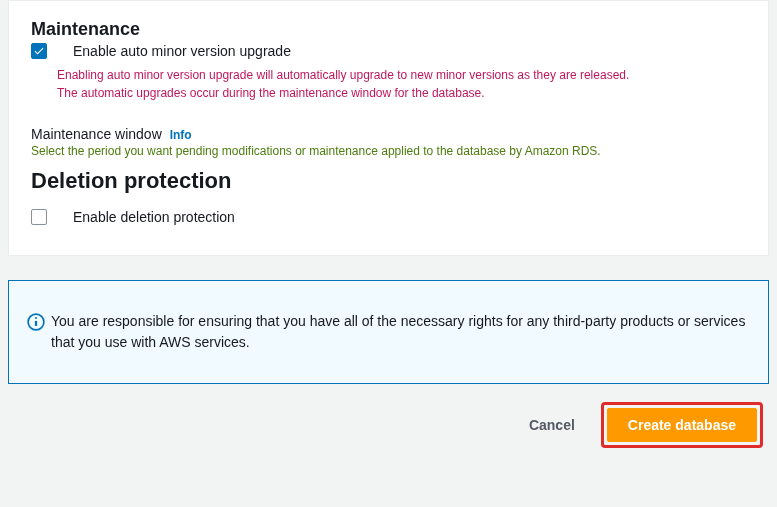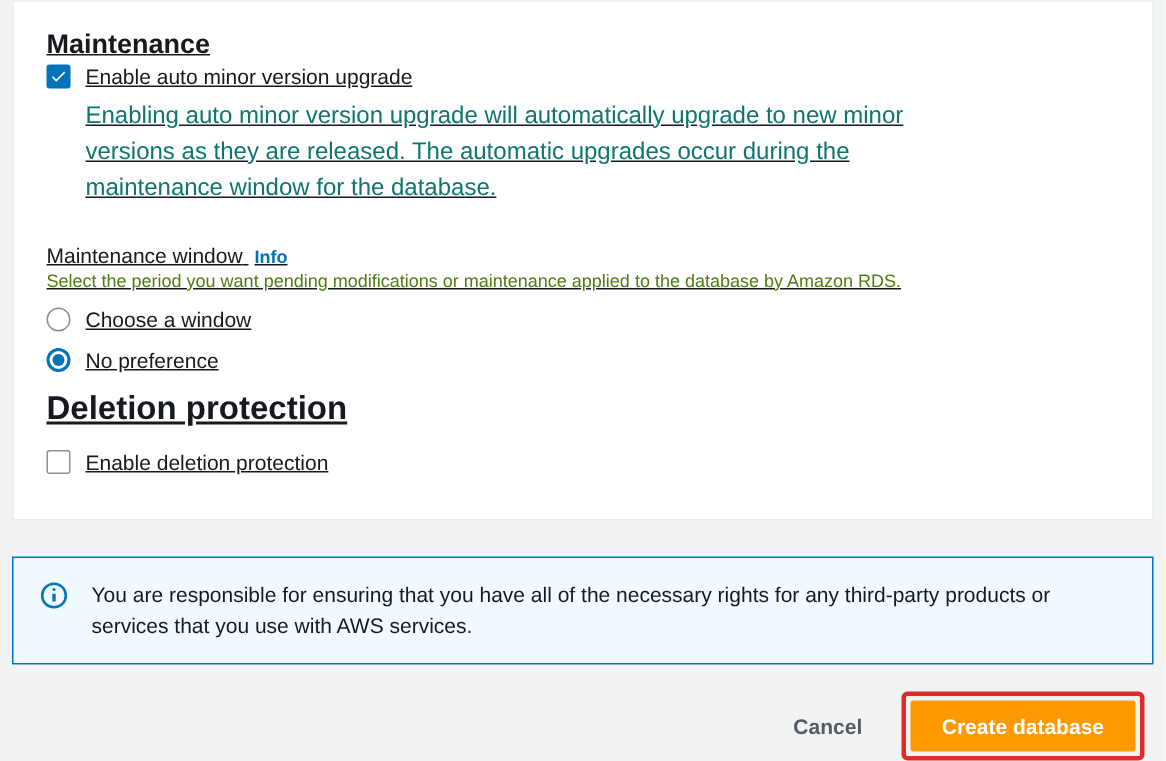--- a/index.html
+++ b/index.html
@@ -8,21 +8,20 @@
     background: #f2f3f3;
     font-size: 14px;
     color: #16191f;
     width: 777px;
   }
   .panel {
     background: #fff;
     border: 1px solid #eaeded;
     margin: 0 8px;
     padding: 18px 22px 24px 22px;
-    text-decoration: underline;
   }
   h3.section-title {
     font-size: 18px;
     font-weight: 700;
     color: #16191f;
     margin-bottom: 2px;
   }
   .subtitle {
     font-size: 12px;
     color: #687078;
@@ -31,31 +30,31 @@
   .info-link {
     color: #0073bb;
     font-size: 12px;
     font-weight: 400;
     cursor: pointer;
     margin-left: 4px;
   }
   .option-row {
     display: flex;
     align-items: flex-start;
-    gap: 10px;
+    gap: 26px;
     margin-bottom: 4px;
   }
   .option-label {
     font-size: 14px;
     color: #16191f;
     line-height: 1.4;
   }
   .option-desc {
-    font-size: 16px;
-    color: #0f766e;
+    font-size: 12px;
+    color: #be185d;
     line-height: 1.5;
     margin-left: 26px;
     margin-bottom: 18px;
     max-width: 590px;
   }
   .checkbox {
     width: 16px;
     height: 16px;
     border: 1px solid #879196;
     border-radius: 2px;
@@ -111,23 +110,23 @@
   .radio-group .option-row { margin-bottom: 8px; }
   h3.deletion-title {
     font-size: 22px;
     font-weight: 700;
     margin-bottom: 14px;
   }
   .info-box {
     margin: 24px 8px 0 8px;
     border: 1px solid #0073bb;
     background: #f1faff;
-    padding: 14px 18px;
+    padding: 30px 18px;
     display: flex;
-    gap: 16px;
+    gap: 6px;
     align-items: flex-start;
   }
   .info-icon {
     flex-shrink: 0;
     width: 18px;
     height: 18px;
     color: #0073bb;
     margin-top: 2px;
   }
   .info-text {
@@ -183,30 +182,20 @@
     <span class="option-label">Enable auto minor version upgrade</span>
   </div>
   <div class="option-desc">Enabling auto minor version upgrade will automatically upgrade to new minor versions as they are released. The automatic upgrades occur during the maintenance window for the database.</div>
 
   <div class="subheading">
     <span>Maintenance window</span>
     <span class="info-link">Info</span>
   </div>
   <div class="desc-under-heading">Select the period you want pending modifications or maintenance applied to the database by Amazon RDS.</div>
 
-  <div class="radio-group">
-    <div class="option-row">
-      <span class="radio"></span>
-      <span class="option-label">Choose a window</span>
-    </div>
-    <div class="option-row">
-      <span class="radio selected"></span>
-      <span class="option-label">No preference</span>
-    </div>
-  </div>
 
   <h3 class="deletion-title">Deletion protection</h3>
 
   <div class="option-row">
     <span class="checkbox">
       
     </span>
     <span class="option-label">Enable deletion protection</span>
   </div>
 

